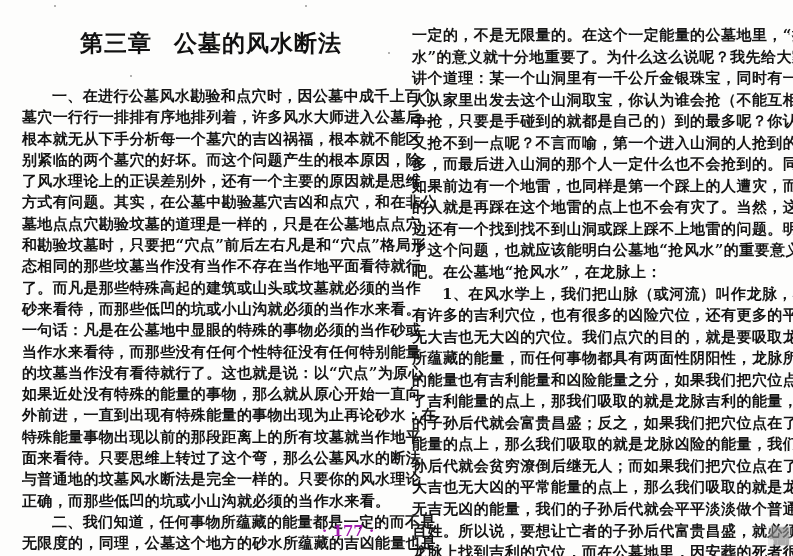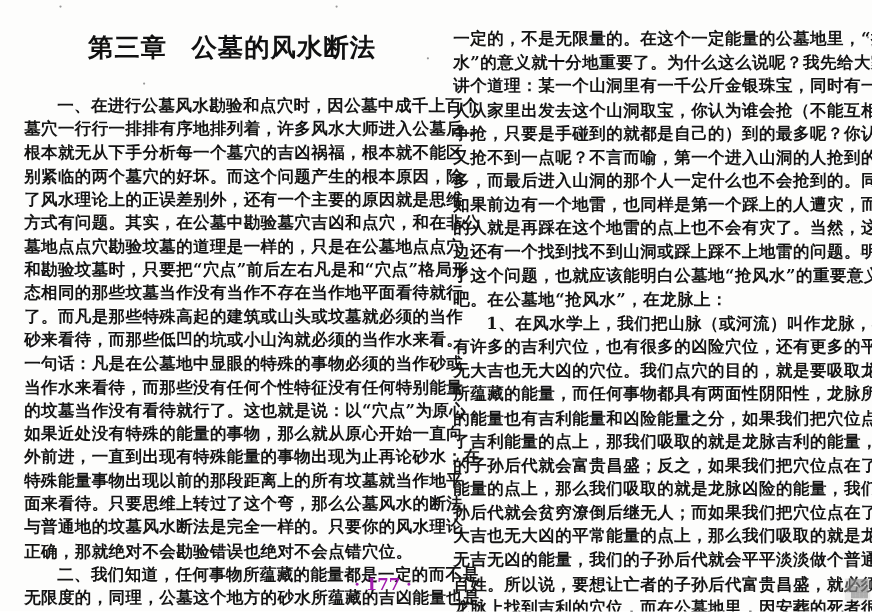--- a/index.html
+++ b/index.html
@@ -111,21 +111,21 @@
         <span class="line">了。而凡是那些特殊高起的建筑或山头或坟墓就必须的当作</span>
         <span class="line">砂来看待，而那些低凹的坑或小山沟就必须的当作水来看。</span>
         <span class="line">一句话：凡是在公墓地中显眼的特殊的事物必须的当作砂或</span>
         <span class="line">当作水来看待，而那些没有任何个性特征没有任何特别能量</span>
         <span class="line">的坟墓当作没有看待就行了。这也就是说：以“穴点”为原心，</span>
         <span class="line">如果近处没有特殊的能量的事物，那么就从原心开始一直向</span>
         <span class="line">外前进，一直到出现有特殊能量的事物出现为止再论砂水；在</span>
         <span class="line">特殊能量事物出现以前的那段距离上的所有坟墓就当作地平</span>
         <span class="line">面来看待。只要思维上转过了这个弯，那么公墓风水的断法</span>
         <span class="line">与普通地的坟墓风水断法是完全一样的。只要你的风水理论</span>
-        <span class="line">正确，那就绝对不会勘验错误也绝对不会点错穴位。</span>
+        <span class="line">正确，而那些低凹的坑或小山沟就必须的当作水来看。</span>
         <span class="line indent">二、我们知道，任何事物所蕴藏的能量都是一定的而不是</span>
         <span class="line">无限度的，同理，公墓这个地方的砂水所蕴藏的吉凶能量也是</span>
       </div>
 
     <div class="page-number">· 177 ·</div>
   </div>
 
   <div class="page page-right">
     <div class="text-block right-text" id="right-text">
         <span class="line">一定的，不是无限量的。在这个一定能量的公墓地里，“抢风</span>

